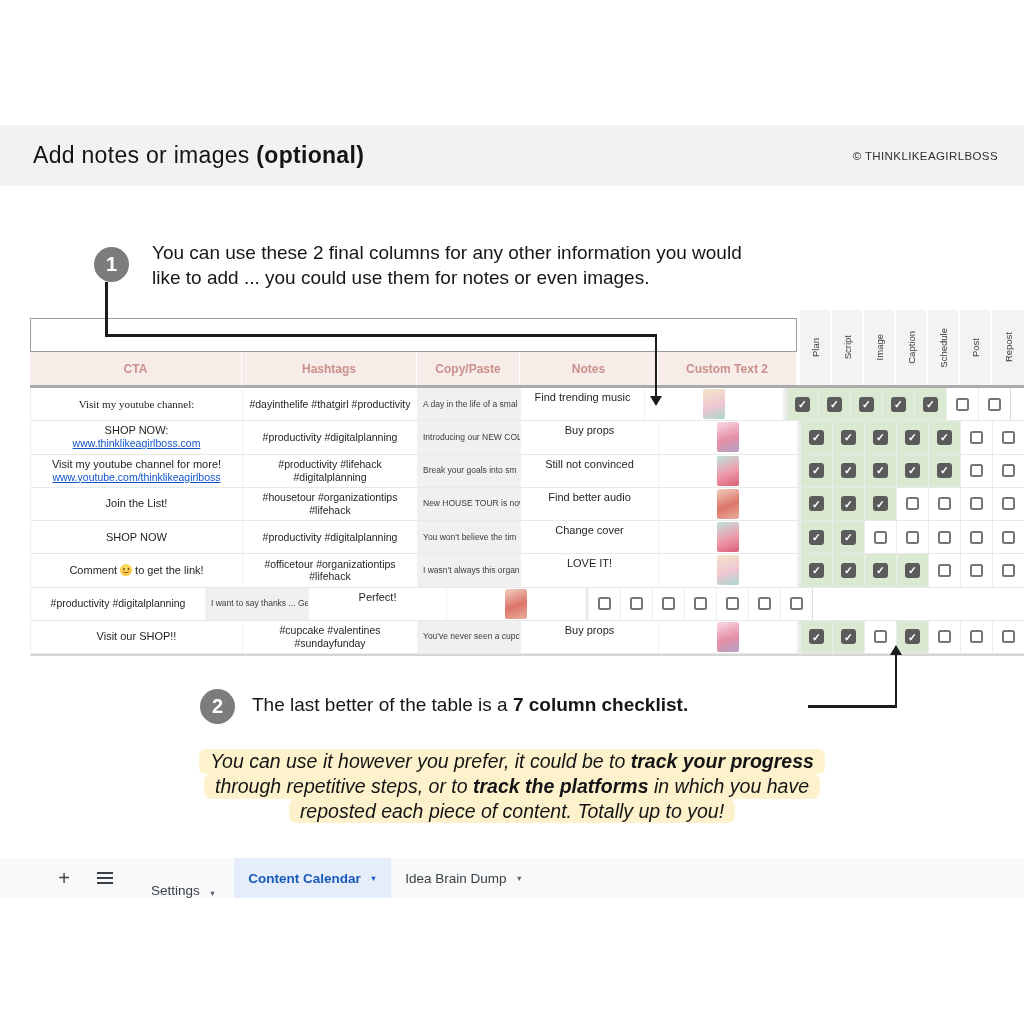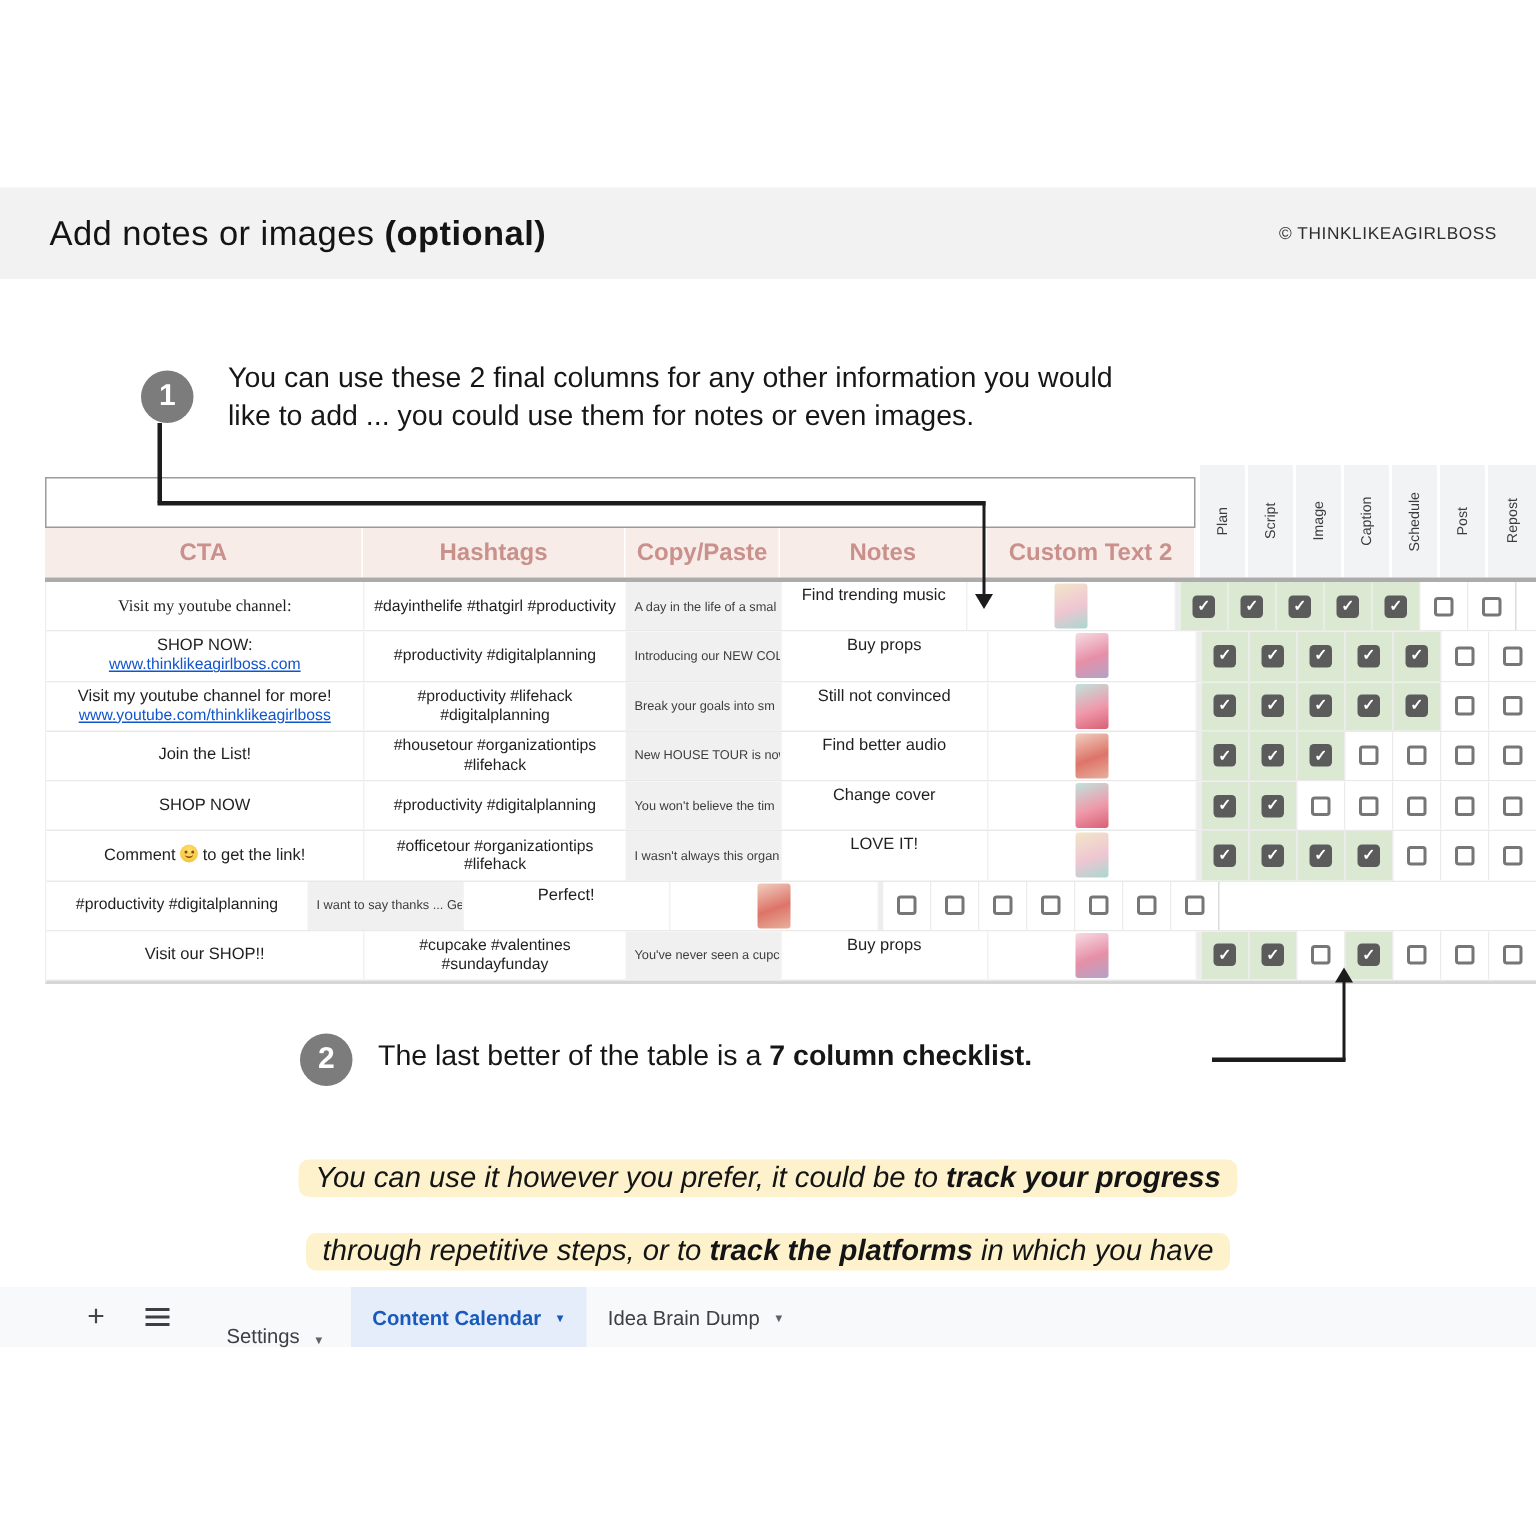--- a/index.html
+++ b/index.html
@@ -37,21 +37,21 @@
   
   .whitebox{position:absolute;left:30px;top:318px;width:767px;height:34px;background:#fff;
     border:1.5px solid #9b9b9b;box-sizing:border-box;z-index:5;}
   .vheaders{position:absolute;left:800px;top:310px;width:224px;height:75px;display:flex;z-index:5;}
   .vcell{width:32px;box-sizing:border-box;background:#f1f3f4;border-right:2px solid #fff;
     display:flex;align-items:center;justify-content:center;}
   .vcell:last-child{border-right:none;}
   .vtext{writing-mode:vertical-rl;transform:rotate(180deg);font-size:9.5px;color:#3c3c3c;}
   .main-header{position:absolute;left:30px;top:352px;width:767px;height:33px;display:flex;background:#f8ece9;z-index:5;}
   .hcell{box-sizing:border-box;display:flex;align-items:center;justify-content:center;
-    font-size:16px;font-weight:700;color:#c9908c;border-right:1px solid #fff;}
+    font-size:12px;font-weight:700;color:#c9908c;border-right:1px solid #fff;}
   .gray-band{position:absolute;left:30px;top:385px;width:994px;height:3px;background:#ababab;z-index:6;}
   .rows{position:absolute;left:30px;top:388px;width:994px;z-index:5;border-bottom:2px solid #d6d6d6;border-left:1px solid #eee;}
   .row{display:flex;height:33.25px;box-sizing:border-box;border-bottom:1px solid #e9e9e9;background:#fff;}
   .cell{box-sizing:border-box;display:flex;flex-direction:column;align-items:center;justify-content:center;
     font-size:11px;color:#1f1f1f;text-align:center;border-right:1px solid #f1f1f1;overflow:hidden;line-height:13px;}
   .link{color:#1155cc;text-decoration:underline;font-size:10.5px;}
   .cell.tags{font-size:10.5px;line-height:12.5px;padding:0 4px;}
   .cell.copy{background:#f0f0f0;flex-direction:row;justify-content:flex-start;align-items:center;
     padding:0 5px;font-size:8.5px;color:#3d3d3d;white-space:nowrap;}
   .cell.notes{justify-content:flex-start;padding-top:3px;}
@@ -69,21 +69,21 @@
   .emoji{display:inline-block;width:12px;height:12px;border-radius:50%;
     background:radial-gradient(circle at 50% 35%,#ffdf6b,#f5bd32);position:relative;vertical-align:-2px;margin:0 3px;}
   .emoji::before{content:"";position:absolute;left:3px;top:4px;width:2px;height:2px;border-radius:50%;
     background:#7a4b12;box-shadow:4.5px 0 0 #7a4b12;}
   .emoji::after{content:"";position:absolute;left:3px;top:5.5px;width:6px;height:3.5px;
     border-bottom:1.5px solid #7a4b12;border-radius:0 0 6px 6px;box-sizing:border-box;}
 
   
   .highlight{position:absolute;left:0;top:749px;width:1024px;display:flex;flex-direction:column;align-items:center;}
   .hline{background:#fdf2cc;border-radius:7px;padding:0 11px;font-size:19.5px;font-style:italic;
-    color:#141414;line-height:24.8px;margin-top:24px;}
+    color:#141414;line-height:24.8px;}
   .hline b{font-weight:800;}
 
   
   .tabbar{position:absolute;left:0;top:858px;width:1024px;height:40px;background:#f8f9fa;
     display:flex;align-items:center;font-size:13.5px;color:#3c4043;}
   .tb-plus{margin-left:55px;font-size:20px;color:#454545;width:18px;text-align:center;}
   .tb-burger{margin-left:24px;display:flex;align-items:center;height:40px;}
   .burger{display:block;width:16px;height:2px;background:#3c4043;position:relative;}
   .burger::before,.burger::after{content:"";position:absolute;left:0;width:16px;height:2px;background:#3c4043;}
   .burger::before{top:-5px;}

